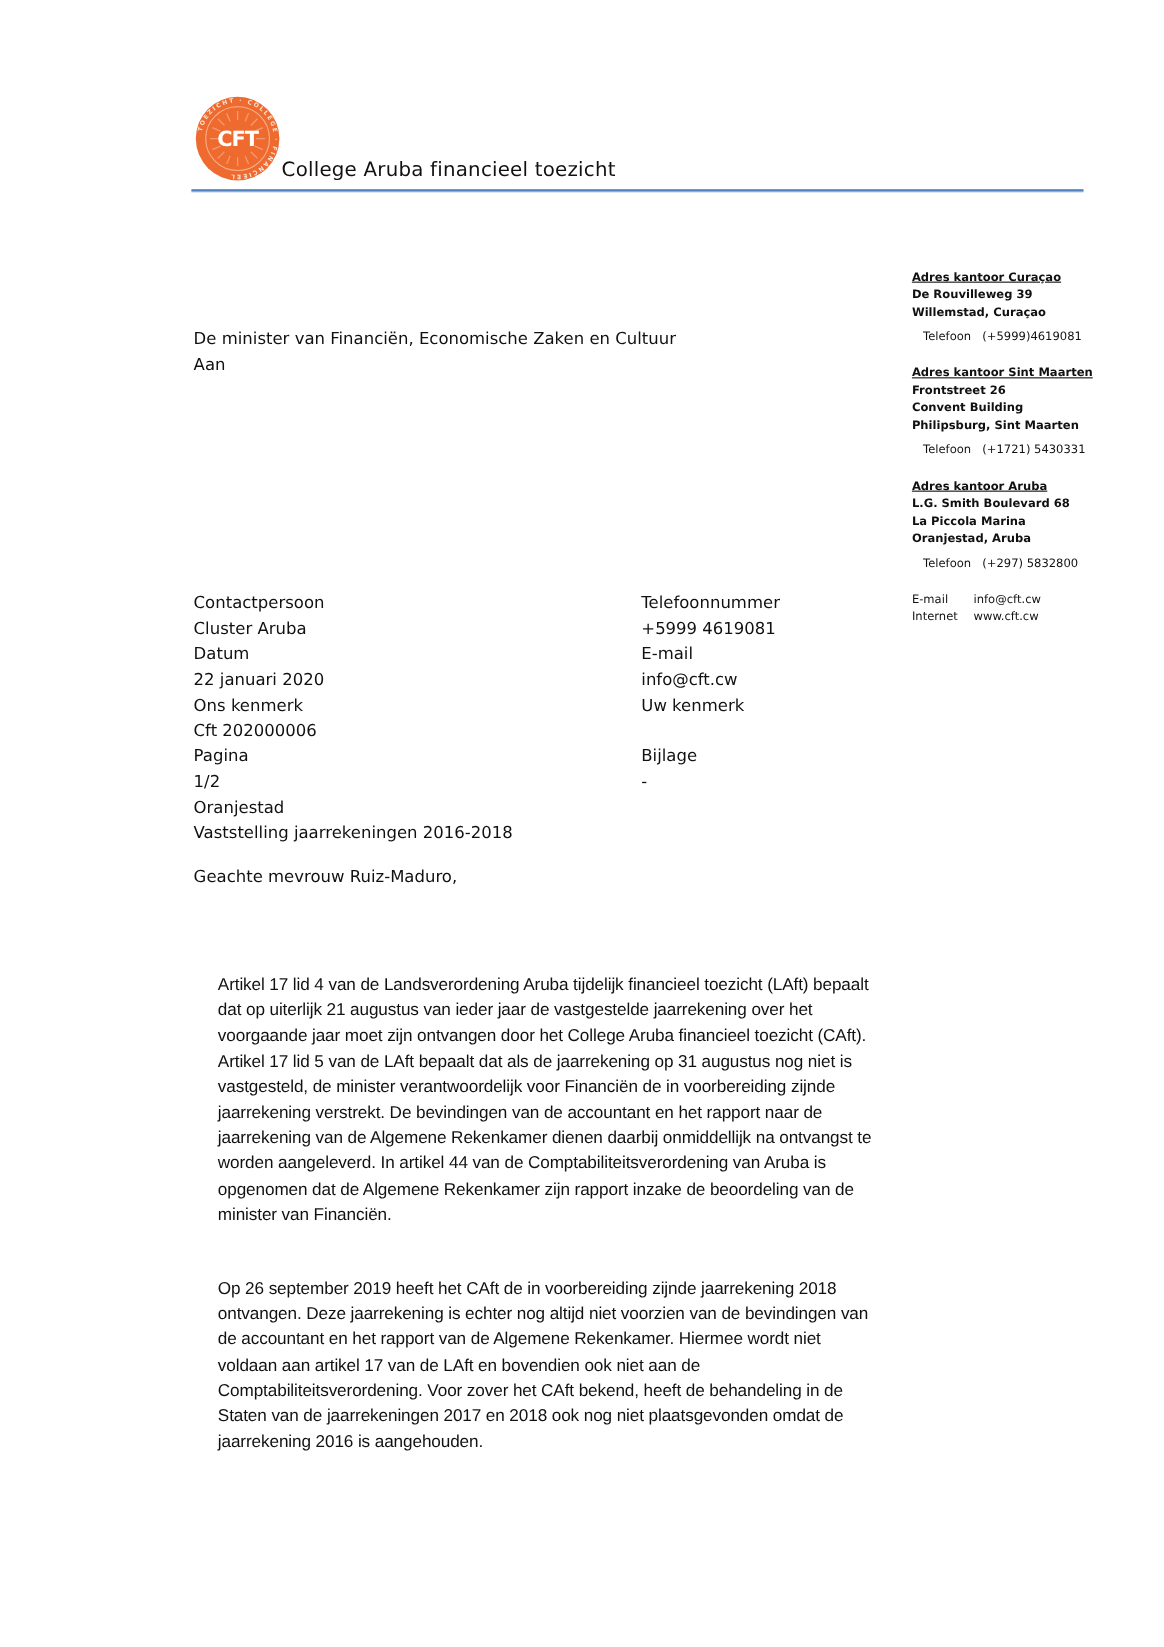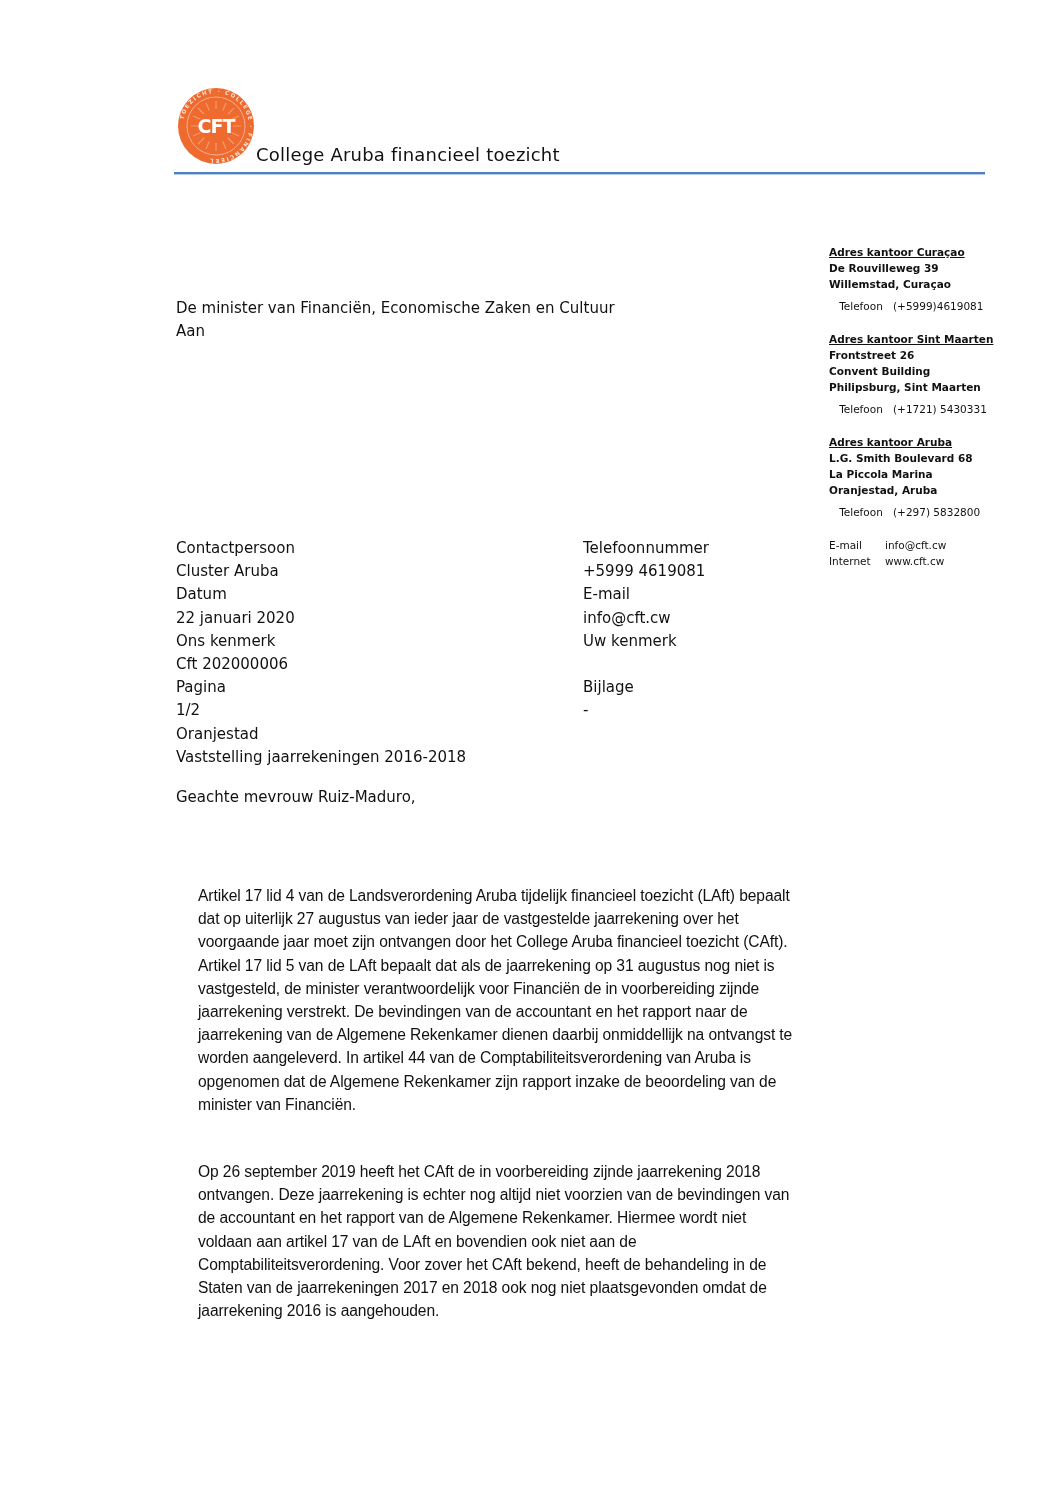--- a/index.html
+++ b/index.html
@@ -218,21 +218,21 @@
     <div class="meta-line">Uw kenmerk</div>
     <div class="meta-line"></div>
     <div class="meta-line">Bijlage</div>
     <div class="meta-line">-</div>
   </div>
 
   <div class="salutation">Geachte mevrouw Ruiz-Maduro,</div>
 
   <div class="para para-1">
     <div class="para-line">Artikel 17 lid 4 van de Landsverordening Aruba tijdelijk financieel toezicht (LAft) bepaalt</div>
-    <div class="para-line">dat op uiterlijk 27 augustus van ieder jaar de vastgestelde jaarrekening over het</div>
+    <div class="para-line">dat op uiterlijk 21 augustus van ieder jaar de vastgestelde jaarrekening over het</div>
     <div class="para-line">voorgaande jaar moet zijn ontvangen door het College Aruba financieel toezicht (CAft).</div>
     <div class="para-line">Artikel 17 lid 5 van de LAft bepaalt dat als de jaarrekening op 31 augustus nog niet is</div>
     <div class="para-line">vastgesteld, de minister verantwoordelijk voor Financiën de in voorbereiding zijnde</div>
     <div class="para-line">jaarrekening verstrekt. De bevindingen van de accountant en het rapport naar de</div>
     <div class="para-line">jaarrekening van de Algemene Rekenkamer dienen daarbij onmiddellijk na ontvangst te</div>
     <div class="para-line">worden aangeleverd. In artikel 44 van de Comptabiliteitsverordening van Aruba is</div>
     <div class="para-line">opgenomen dat de Algemene Rekenkamer zijn rapport inzake de beoordeling van de</div>
     <div class="para-line">minister van Financiën.</div>
   </div>
 

